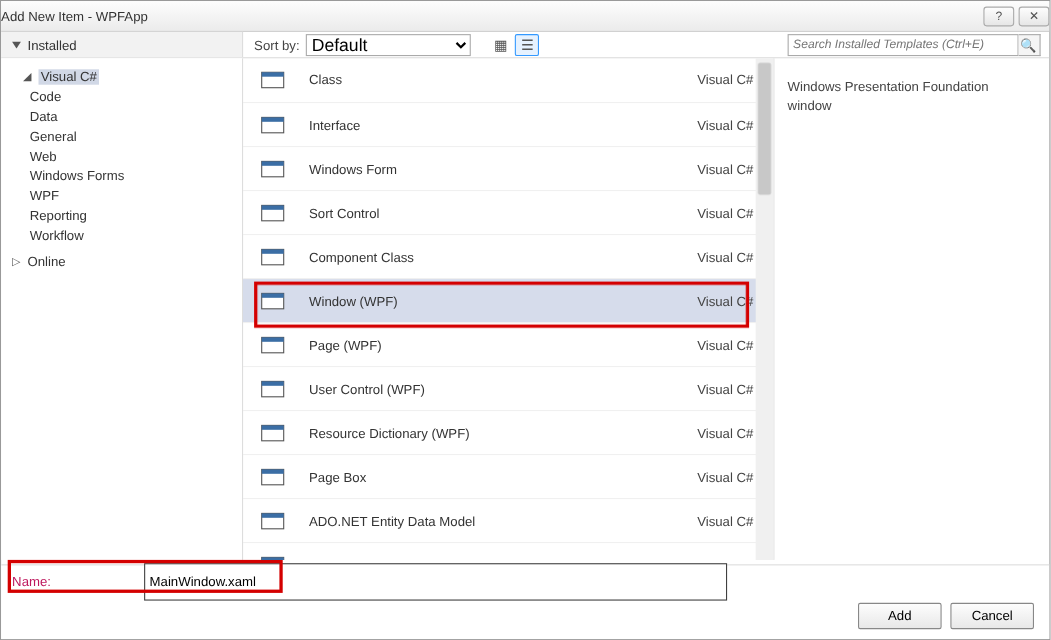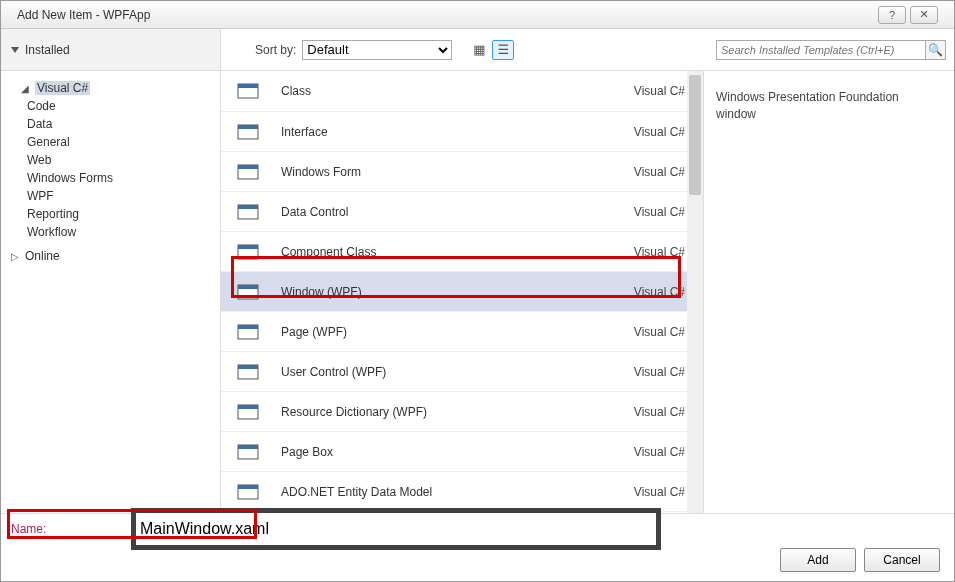--- a/index.html
+++ b/index.html
@@ -1,30 +1,30 @@
 <!DOCTYPE html>
 <html><head>
 <meta charset="utf-8">
 <style>
 * { box-sizing: border-box; margin: 0; padding: 0; font-family: "Segoe UI", Tahoma, sans-serif; }
 body { background: #fff; width: 955px; height: 582px; overflow: hidden; border: 1px solid #999; position: relative; }
 
-.titlebar { height: 28px; background: linear-gradient(#fdfdfd,#ebebeb); border-bottom: 1px solid #ccc; display: flex; align-items: center; padding: 0 16px; }
+.titlebar { height: 28px; background: linear-gradient(#fdfdfd,#ebebeb); border-bottom: 1px solid #ccc; display: flex; align-items: center; padding: 0 0; }
 .titlebar .title { font-size: 12px; color: #333; }
 .titlebar .spacer { flex: 1; }
 .titlebar .winbtn { width: 28px; height: 18px; border: 1px solid #aaa; border-radius: 3px; background: linear-gradient(#fdfdfd,#e6e6e6); margin-left: 4px; display: flex; align-items: center; justify-content: center; font-size: 11px; color: #555; }
 
-.toolbar-row { height: 42px; display: flex; align-items: center; border-bottom: 1px solid #ddd; gap: 24px; }
+.toolbar-row { height: 24px; display: flex; align-items: center; border-bottom: 1px solid #ddd; }
 .left-head { width: 220px; height: 100%; display: flex; align-items: center; padding-left: 10px; background: #f2f2f2; border-right: 1px solid #ddd; }
 .left-head .tri { display:inline-block; width:0; height:0; border-left:4px solid transparent; border-right:4px solid transparent; border-top:6px solid #555; margin-right:6px; }
 .left-head span.lbl { font-size: 12px; color: #333; }
 
 .sortarea { display:flex; align-items:center; padding-left:10px; gap:6px; }
 .sortarea .lbl { font-size:12px; color:#444; }
-.sortarea select { font-size:13px; height:20px; width:150px; border:1px solid #aaa; background:#fff; }
+.sortarea select { font-size:16px; height:20px; width:150px; border:1px solid #aaa; background:#fff; }
 .viewbtns { display:flex; margin-left:10px; gap:2px; }
 .viewbtn { width:22px; height:20px; border:1px solid transparent; display:flex; align-items:center; justify-content:center; }
 .viewbtn.active { border:1px solid #3399ff; background:#e6f2ff; border-radius:2px; }
 .viewbtn span { font-size:13px; color:#555; }
 
 .searcharea { margin-left:auto; margin-right:8px; display:flex; align-items:center; }
 .searchbox { width:210px; height:20px; font-size:11px; border:1px solid #aaa; padding:0 4px; color:#888; font-style:italic; }
 .searchgo { width:20px; height:20px; border:1px solid #aaa; border-left:none; display:flex; align-items:center; justify-content:center; font-size:12px; color:#555; background:#f5f5f5; }
 
 .main { display:flex; height: calc(582px - 28px - 30px - 68px); }
@@ -45,21 +45,21 @@
 .scrollbar { position:absolute; right:0; top:0; width:16px; height:100%; background:#f0f0f0; }
 .scrollthumb { position:absolute; right:2px; top:4px; width:12px; height:120px; background:#c8c8c8; border-radius:2px; }
 
 .right { width:250px; padding:10px 12px; font-size:12px; color:#333; }
 .right .typelbl { font-weight:bold; }
 .right .desc { margin-top:8px; color:#444; line-height:1.4; }
 
 .footer { position:absolute; left:0; right:0; bottom:0; height:68px; border-top:1px solid #ddd; background:#fff; }
 .namerow { display:flex; align-items:center; height:30px; padding:4px 10px; }
 .namerow .lbl { font-size:12px; width:120px; color:#be185d; }
-.namerow input { font-size:16px; height:20px; border:5px solid #404040; padding:16px 4px; width:530px; }
+.namerow input { font-size:12px; height:20px; border:1px solid #404040; padding:16px 4px; width:530px; }
 .btnrow { display:flex; justify-content:flex-end; padding:4px 14px; gap:8px; }
 .btnrow button { font-size:12px; height:24px; width:76px; border:1px solid #888; background:linear-gradient(#fdfdfd,#e8e8e8); border-radius:2px; }
 
 .hl-red { position:absolute; border:3px solid #d40000; pointer-events:none; }
 .hl1 { left:230px; top:255px; width:450px; height:42px; }
 .hl2 { left:6px; top:508px; width:250px; height:30px; }
 
 svg { display:block; }
 </style>
 </head>
@@ -168,21 +168,21 @@
           <span class="name">Windows Form</span>
           <span class="lang">Visual C#</span>
         </div>
         <div class="row">
           <div class="ico">
             <svg width="24" height="20">
               <rect x="1" y="3" width="20" height="14" fill="#fff" stroke="#555"></rect>
               <rect x="1" y="3" width="20" height="4" fill="#3b6ea5"></rect>
             </svg>
           </div>
-          <span class="name">Data Control</span>
+          <span class="name">Sort Control</span>
           <span class="lang">Visual C#</span>
         </div>
         <div class="row">
           <div class="ico">
             <svg width="24" height="20">
               <rect x="1" y="3" width="20" height="14" fill="#fff" stroke="#555"></rect>
               <rect x="1" y="3" width="20" height="4" fill="#3b6ea5"></rect>
             </svg>
           </div>
           <span class="name">Component Class</span>

